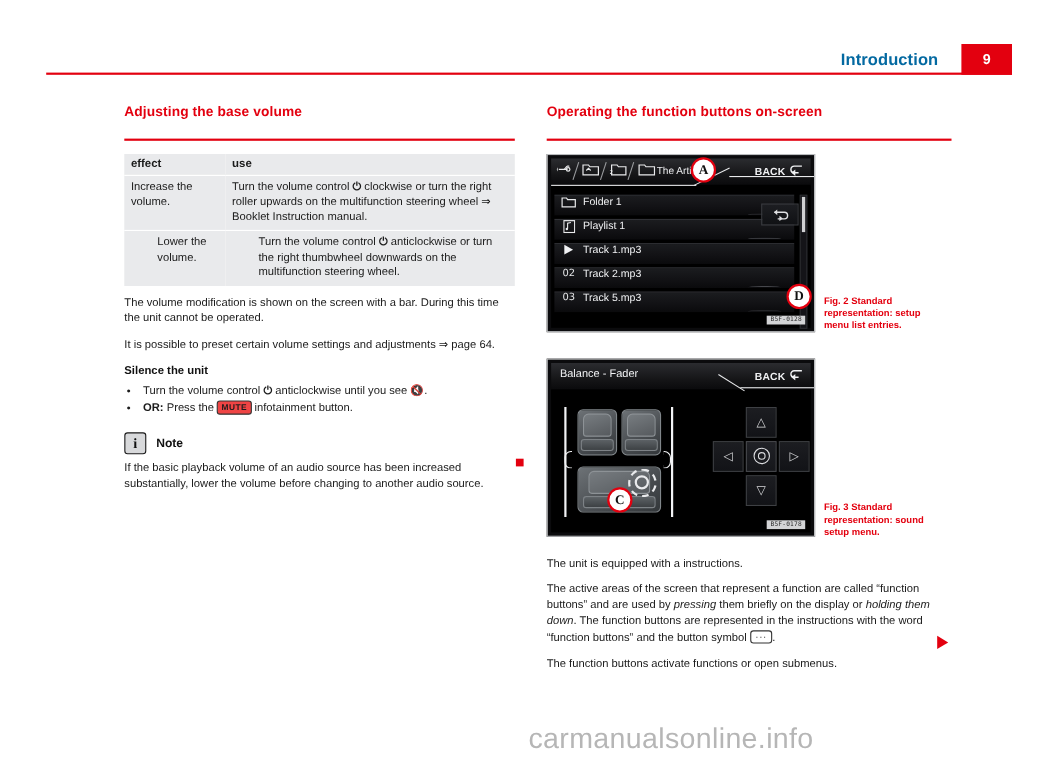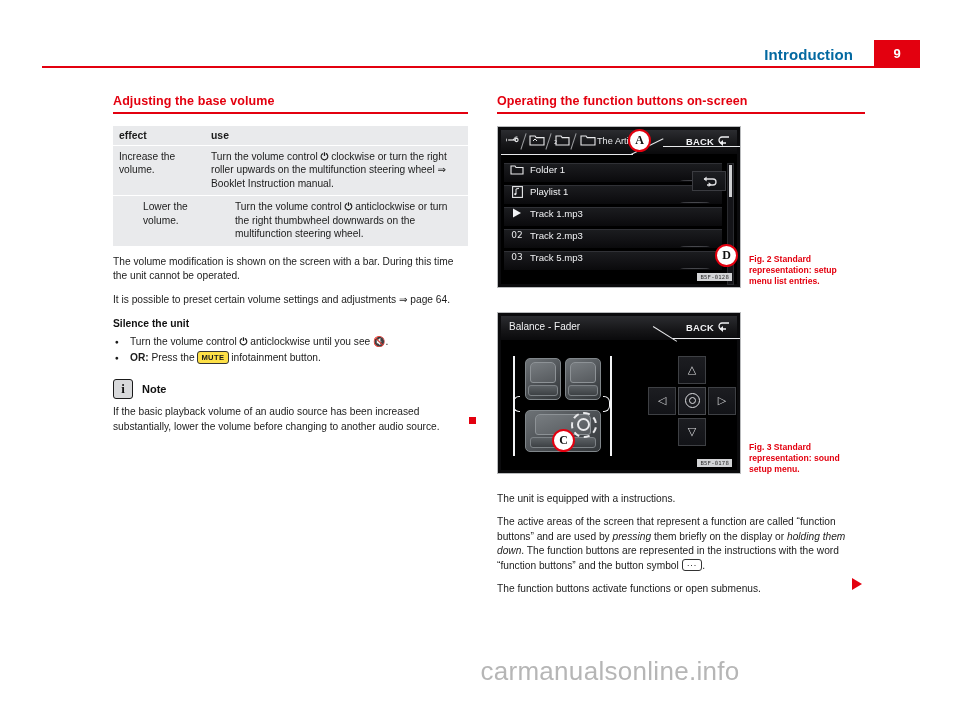--- a/index.html
+++ b/index.html
@@ -54,21 +54,21 @@
   }
 
   
   .col-left  { position: absolute; left: 113px; top: 94px; width: 355px; }
   .col-right { position: absolute; left: 497px; top: 94px; width: 368px; }
 
   .sec-title {
     font-size: 12.5px;
     font-weight: bold;
     color: #e3000f;
-    padding-bottom: 4px;
+    padding-bottom: 18px;
     letter-spacing: .1px;
   }
   .sec-rule {
     width: 100%; height: 1.6px;
     background: #e3000f;
     margin-bottom: 12px;
   }
 
   
   table.vol-table {
@@ -131,21 +131,21 @@
   .kbd {
     display: inline-block;
     border: 1px solid #333;
     border-radius: 3px;
     padding: 0 3px;
     font-size: 7.6px;
     font-weight: bold;
     letter-spacing: .4px;
     vertical-align: 1px;
     line-height: 11px;
-    background: #fde047;
+    background: #ef4444;
   }
   .kbd-dots {
     display: inline-block;
     border: 1px solid #333;
     border-radius: 3px;
     padding: 0 4px;
     font-size: 9px;
     vertical-align: 1px;
     line-height: 10px;
     letter-spacing: .5px;

